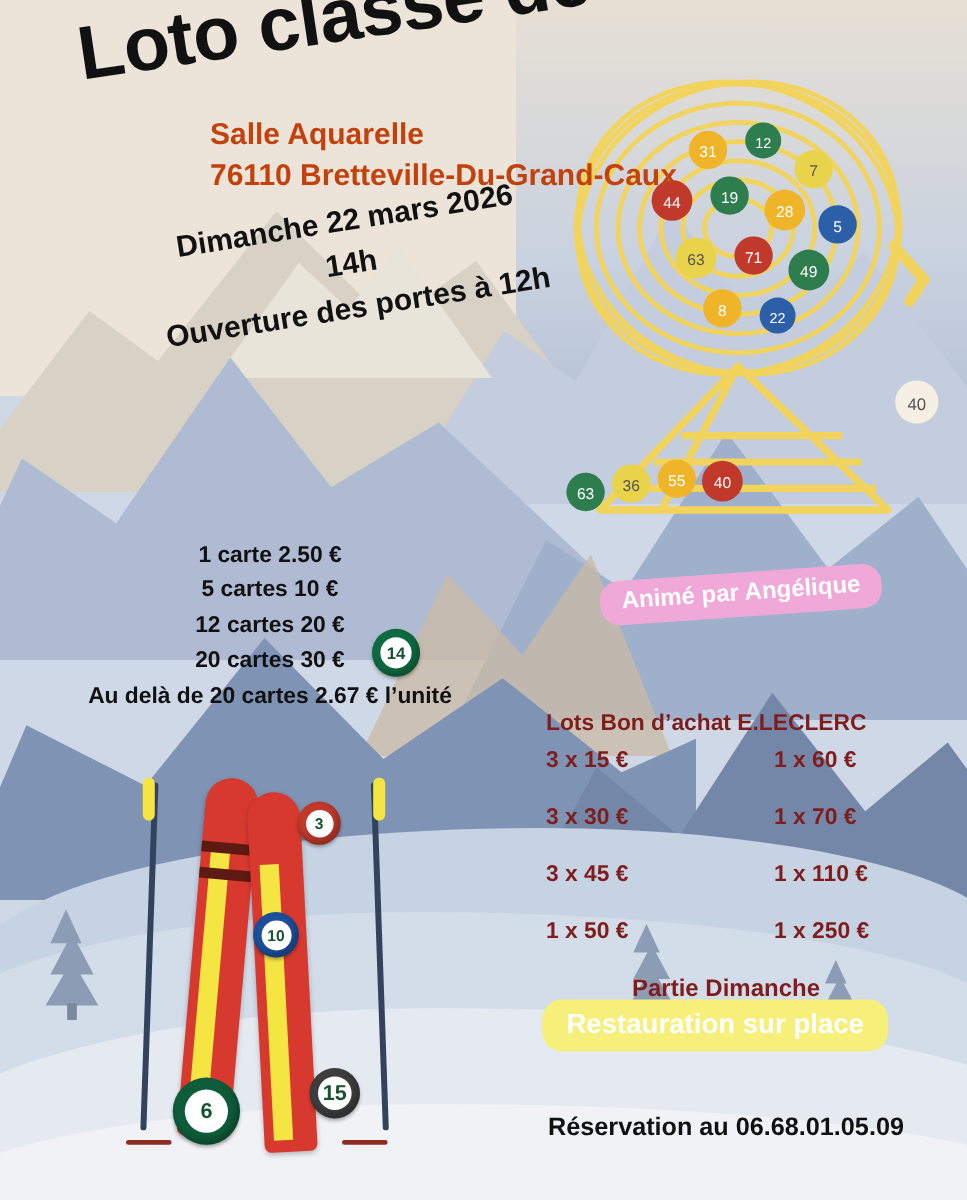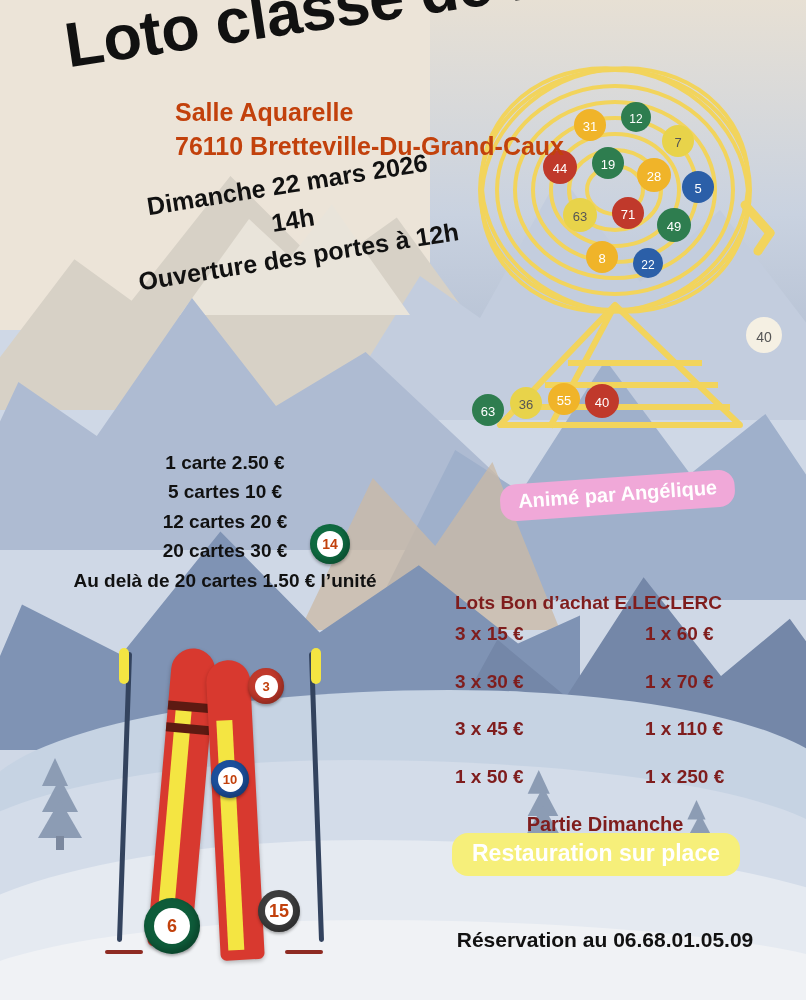--- a/index.html
+++ b/index.html
@@ -243,21 +243,21 @@
     border-radius: 50%;
     display: flex;
     align-items: center;
     justify-content: center;
     color: #fff;
     font-weight: 700;
     box-shadow: inset -3px -4px 6px rgba(0,0,0,.25), 0 2px 3px rgba(0,0,0,.3);
   }
   .ball .inner {
     background: #fff;
-    color: #c2410c;
+    color: #14532d;
     border-radius: 50%;
     display: flex;
     align-items: center;
     justify-content: center;
     font-weight: 700;
   }
 
   .ball-14 { top: 524px; left: 310px; width: 40px; height: 40px; background: #0f6b41; }
   .ball-14 .inner { width: 26px; height: 26px; font-size: 14px; }
 
@@ -474,21 +474,21 @@
     <div>Dimanche 22 mars 2026</div>
     <div>14h</div>
     <div>Ouverture des portes à 12h</div>
   </div>
 
   <div class="prices">
     <div>1 carte 2.50 €</div>
     <div>5 cartes 10 €</div>
     <div>12 cartes 20 €</div>
     <div>20 cartes 30 €</div>
-    <div>Au delà de 20 cartes 1.50 € l’unité</div>
+    <div>Au delà de 20 cartes 2.67 € l’unité</div>
   </div>
 
   <div class="lots">
     <div class="lots-title">Lots Bon d’achat E.LECLERC</div>
     <div class="lots-grid">
       <div>3 x 15 €</div>
       <div>1 x 60 €</div>
       <div>3 x 30 €</div>
       <div>1 x 70 €</div>
       <div>3 x 45 €</div>

